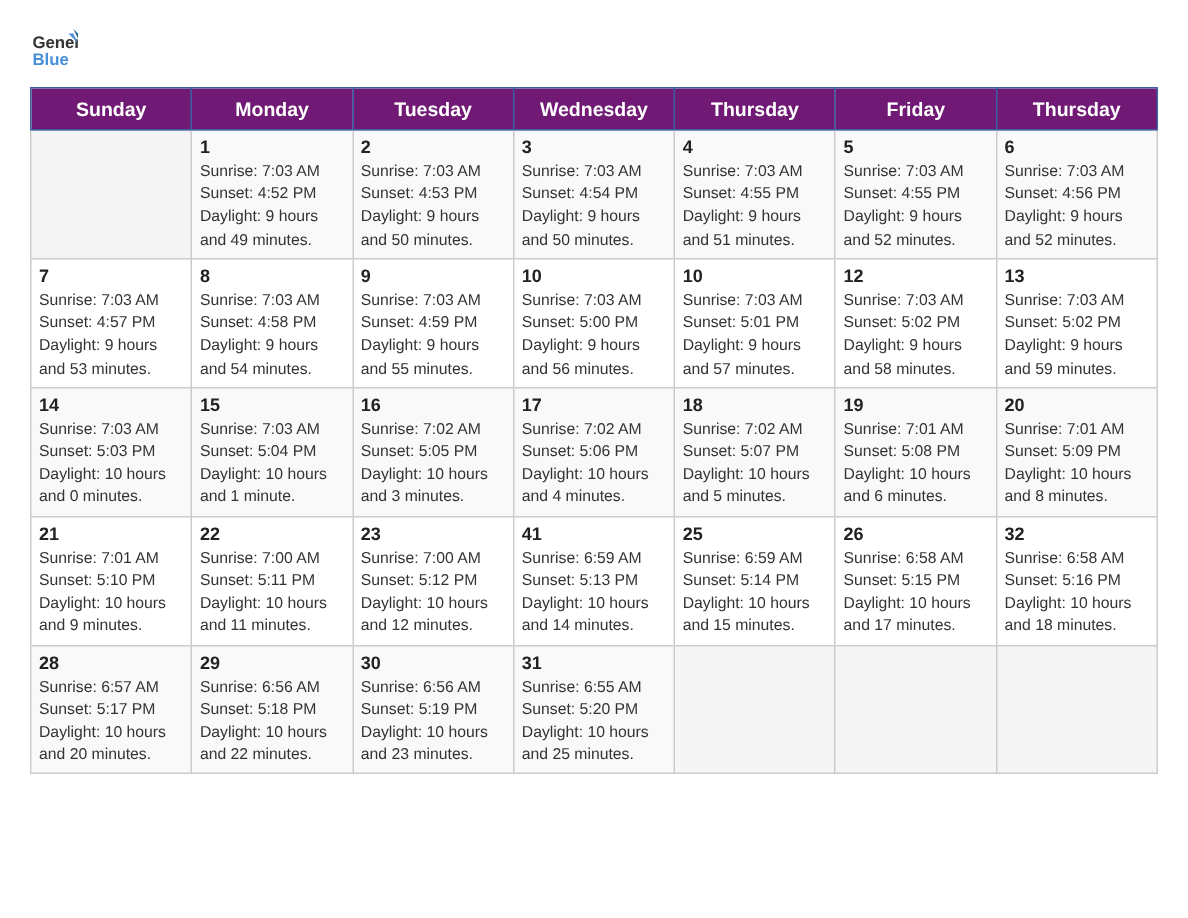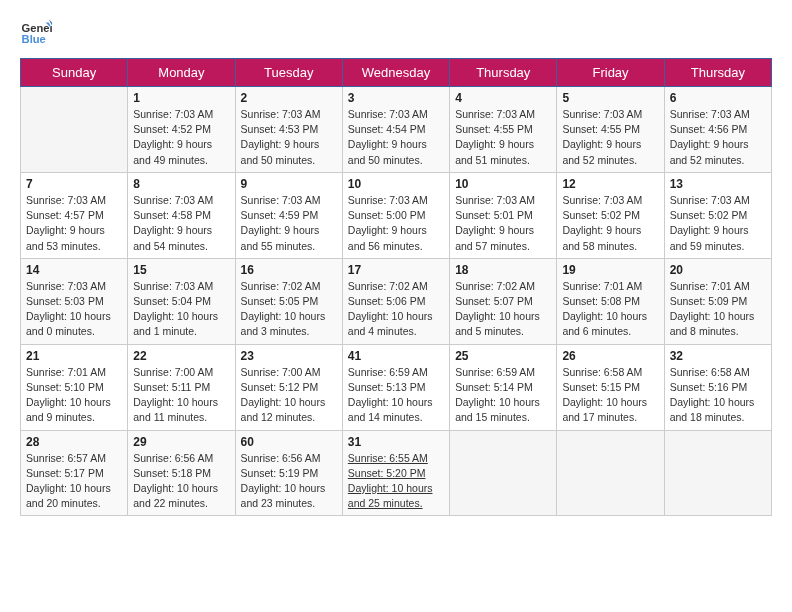--- a/index.html
+++ b/index.html
@@ -36,23 +36,23 @@
     .sub-title {
       font-size: 16px;
       color: #555;
     }
     .calendar {
       width: 100%;
       border-collapse: collapse;
       font-size: 11px;
     }
     .calendar thead th {
-      background: #be185d;
+      background: #701a75;
       color: #fff;
-      font-weight: normal;
+      font-weight: bold;
       font-size: 13px;
       padding: 6px 4px;
       text-align: center;
       border: 1px solid #3a5fa0;
     }
     .calendar tbody td {
       border: 1px solid #ccc;
       vertical-align: top;
       padding: 4px 5px;
       width: calc(100% / 7);
@@ -319,29 +319,29 @@
 and 20 minutes.</div>
         </td>
         <td>
           <span class="day-num">29</span>
           <div class="day-info" style="white-space: pre-line;">Sunrise: 6:56 AM
 Sunset: 5:18 PM
 Daylight: 10 hours
 and 22 minutes.</div>
         </td>
         <td>
-          <span class="day-num">60</span>
+          <span class="day-num">30</span>
           <div class="day-info" style="white-space: pre-line;">Sunrise: 6:56 AM
 Sunset: 5:19 PM
 Daylight: 10 hours
 and 23 minutes.</div>
         </td>
         <td>
           <span class="day-num">31</span>
-          <div class="day-info" style="white-space: pre-line; text-decoration: underline;">Sunrise: 6:55 AM
+          <div class="day-info" style="white-space: pre-line;">Sunrise: 6:55 AM
 Sunset: 5:20 PM
 Daylight: 10 hours
 and 25 minutes.</div>
         </td>
         <td class="empty-cell"></td>
         <td class="empty-cell"></td>
         <td class="empty-cell"></td>
       </tr>
     </tbody>
 </table>

